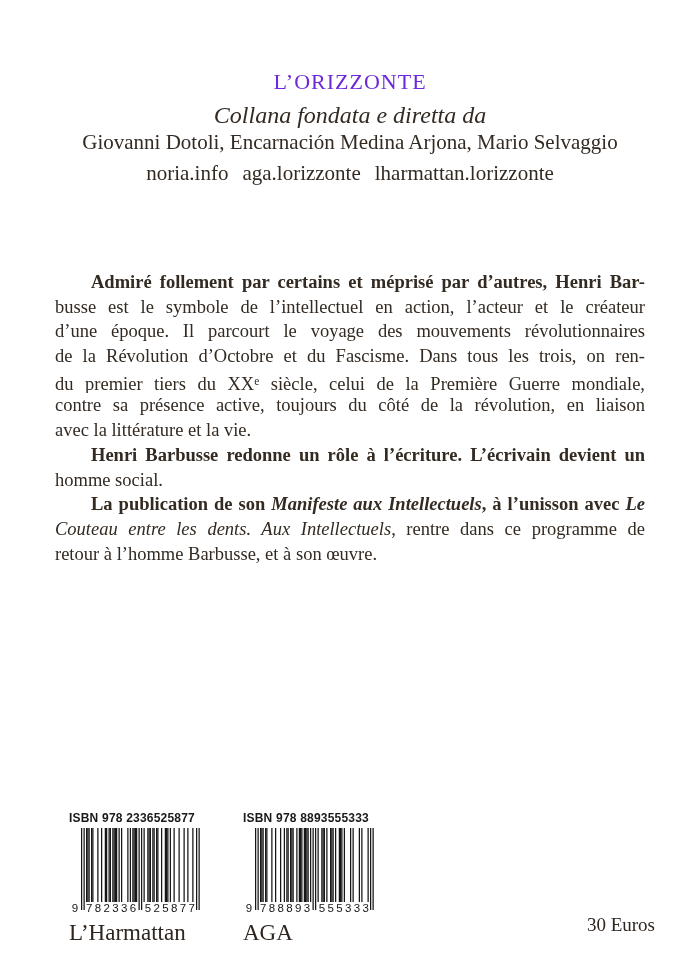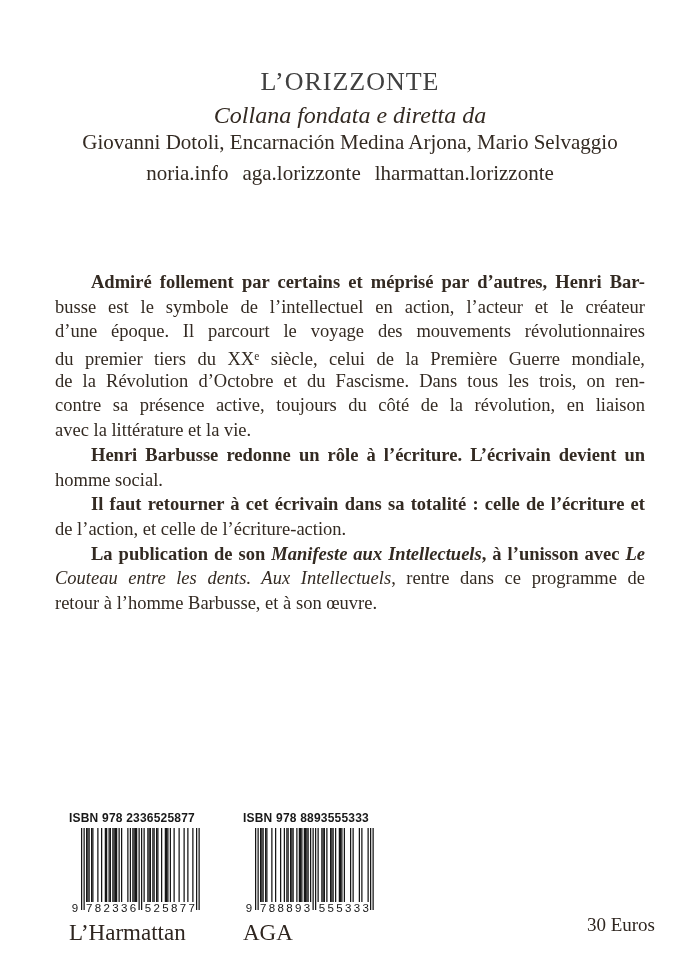--- a/index.html
+++ b/index.html
@@ -2,21 +2,21 @@
 <html><head>
 <meta charset="utf-8">
 <style>
   html,body{margin:0;padding:0;background:#ffffff;}
   .page{
     position:relative;width:700px;height:980px;background:#ffffff;overflow:hidden;
     font-family:"Liberation Serif",serif;color:#332a22;
   }
   
   .masthead{position:absolute;top:66px;left:0;width:700px;text-align:center;}
-  .title{font-size:26px;letter-spacing:1px;line-height:32px;color:#404040;}
+  .title{font-size:22px;letter-spacing:1px;line-height:32px;color:#6d28d9;}
   .subtitle{font-style:italic;font-size:24px;line-height:26px;margin-top:4px;}
   .editors{font-size:21px;line-height:27px;margin-top:1px;}
   .websites{font-size:21px;line-height:27px;margin-top:4px;}
   .websites span{margin:12px 7px;}
   
   .blurb{position:absolute;left:55px;top:270px;width:590px;font-size:18.5px;}
   .line{
     text-align:justify;text-align-last:justify;
     line-height:24.7px;height:24.7px;overflow:hidden;white-space:normal;
   }
@@ -47,32 +47,28 @@
     <div class="subtitle">Collana fondata e diretta da</div>
     <div class="editors">Giovanni Dotoli, Encarnación Medina Arjona, Mario Selvaggio</div>
     <div class="websites"><span>noria.info</span><span>aga.lorizzonte</span><span>lharmattan.lorizzonte</span></div>
   </header>
 
   <main class="blurb">
       <div>
         <div class="line first"><span>Admiré follement par certains et méprisé par d’autres, Henri Bar-</span></div>
         <div class="line"><span>busse est le symbole de l’intellectuel en action, l’acteur et le créateur</span></div>
         <div class="line"><span>d’une époque. Il parcourt le voyage des mouvements révolutionnaires</span></div>
+        <div class="line"><span>de la Révolution d’Octobre et du Fascisme. Dans tous les trois, on ren-</span></div>
         <div class="line"><span>du premier tiers du XX</span><span class="sup">e</span><span> siècle, celui de la Première Guerre mondiale,</span></div>
-        <div class="line"><span>de la Révolution d’Octobre et du Fascisme. Dans tous les trois, on ren-</span></div>
         <div class="line"><span>contre sa présence active, toujours du côté de la révolution, en liaison</span></div>
         <div class="line last"><span>avec la littérature et la vie.</span></div>
       </div>
       <div>
         <div class="line first"><span>Henri Barbusse redonne un rôle à l’écriture. L’écrivain devient un</span></div>
         <div class="line last"><span>homme social.</span></div>
-      </div>
-      <div>
-        <div class="line first"><span>Il faut retourner à cet écrivain dans sa totalité : celle de l’écriture et</span></div>
-        <div class="line last"><span>de l’action, et celle de l’écriture-action.</span></div>
       </div>
       <div>
         <div class="line first"><span>La publication de son </span><span class="it">Manifeste aux Intellectuels</span><span>, à l’unisson avec </span><span class="it">Le</span></div>
         <div class="line"><span class="it">Couteau entre les dents. Aux Intellectuels</span><span>, rentre dans ce programme de</span></div>
         <div class="line last"><span>retour à l’homme Barbusse, et à son œuvre.</span></div>
       </div>
     </main>
 
   <div class="barcode-block" style="left:69px">
     <div class="isbn-label">ISBN 978 2336525877</div>

